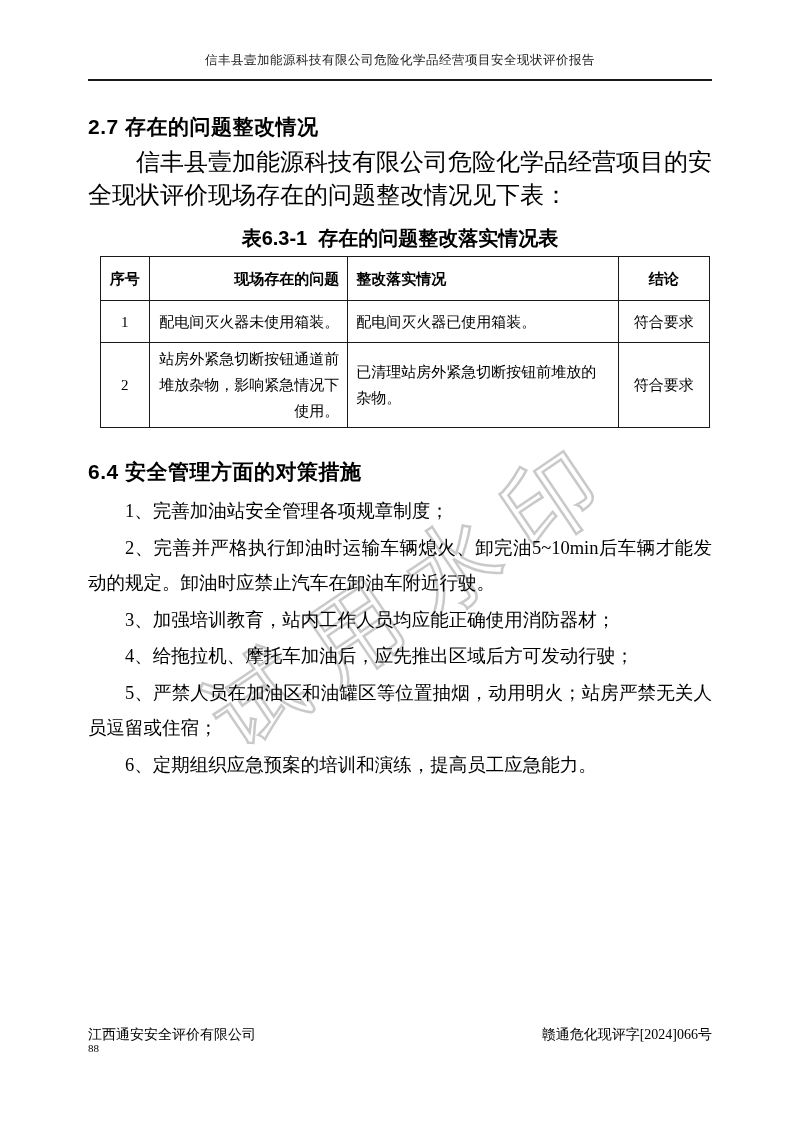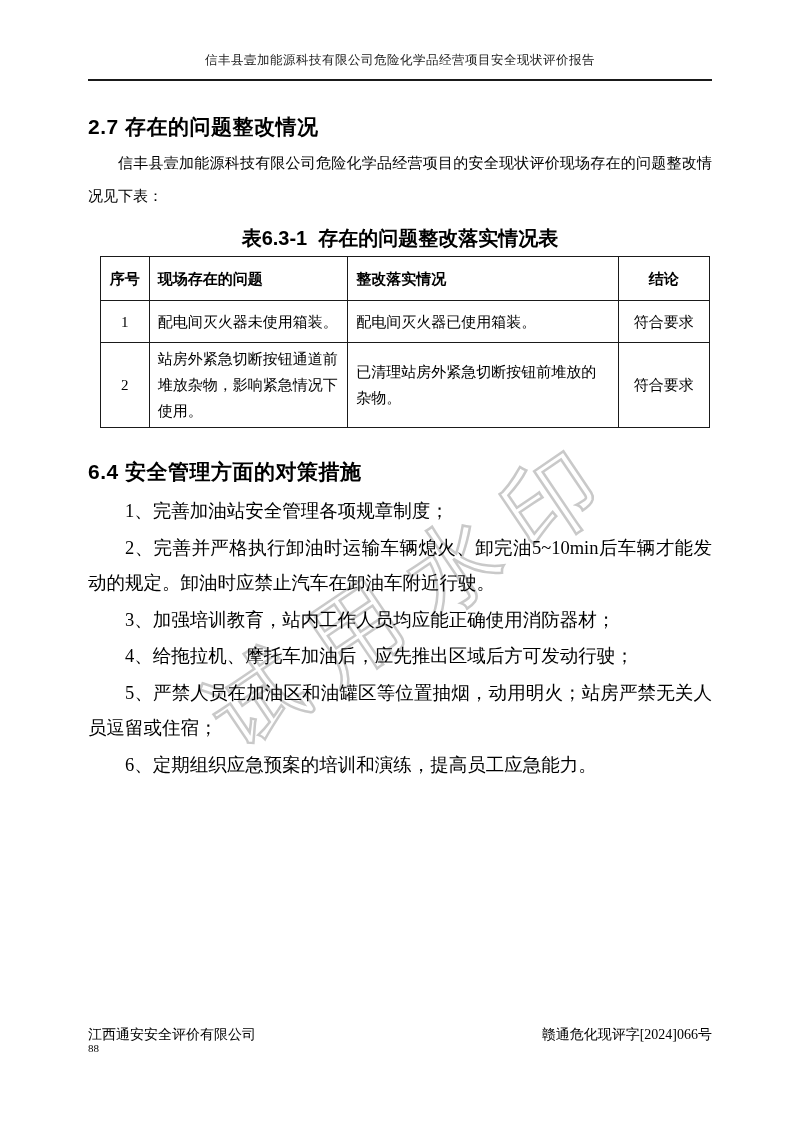--- a/index.html
+++ b/index.html
@@ -38,25 +38,26 @@
   h2.section-heading {
     font-family: "Liberation Sans", "DejaVu Sans", sans-serif;
     font-weight: bold;
     font-size: 21px;
     letter-spacing: 0.5px;
     margin-top: 30px;
     margin-bottom: 6px;
   }
   h2.section-heading.first { margin-top: 33px; }
   .body-para {
-    font-size: 15px;
+    font-size: 24px;
     line-height: 33px;
     text-indent: 2em;
     text-align: justify;
     margin-top: 0;
+    font-family: Liberation Mono, monospace;
   }
   .table-caption {
     font-family: "Liberation Sans", "DejaVu Sans", sans-serif;
     font-weight: bold;
     font-size: 20px;
     text-align: center;
     margin-top: 12px;
     margin-bottom: 4px;
     white-space: pre;
   }
@@ -75,21 +76,21 @@
     word-break: break-all;
   }
   table.rect-table th {
     font-family: "Liberation Sans", "DejaVu Sans", sans-serif;
     font-weight: bold;
     text-align: center;
     height: 44px;
   }
   table.rect-table td { height: 42px; }
   table.rect-table .col-0 { width: 8%;  text-align: center; }
-  table.rect-table .col-1 { width: 32.6%; text-align: left; }
+  table.rect-table .col-1 { width: 32.6%; text-align: right; }
   table.rect-table .col-2 { width: 44.4%; text-align: left; }
   table.rect-table .col-3 { width: 15%; text-align: center; }
   .measures { margin-top: 8px; }
   .measure {
     font-size: 18.5px;
     line-height: 35.5px;
     text-indent: 2em;
     text-align: justify;
     margin-bottom: 1px;
   }

